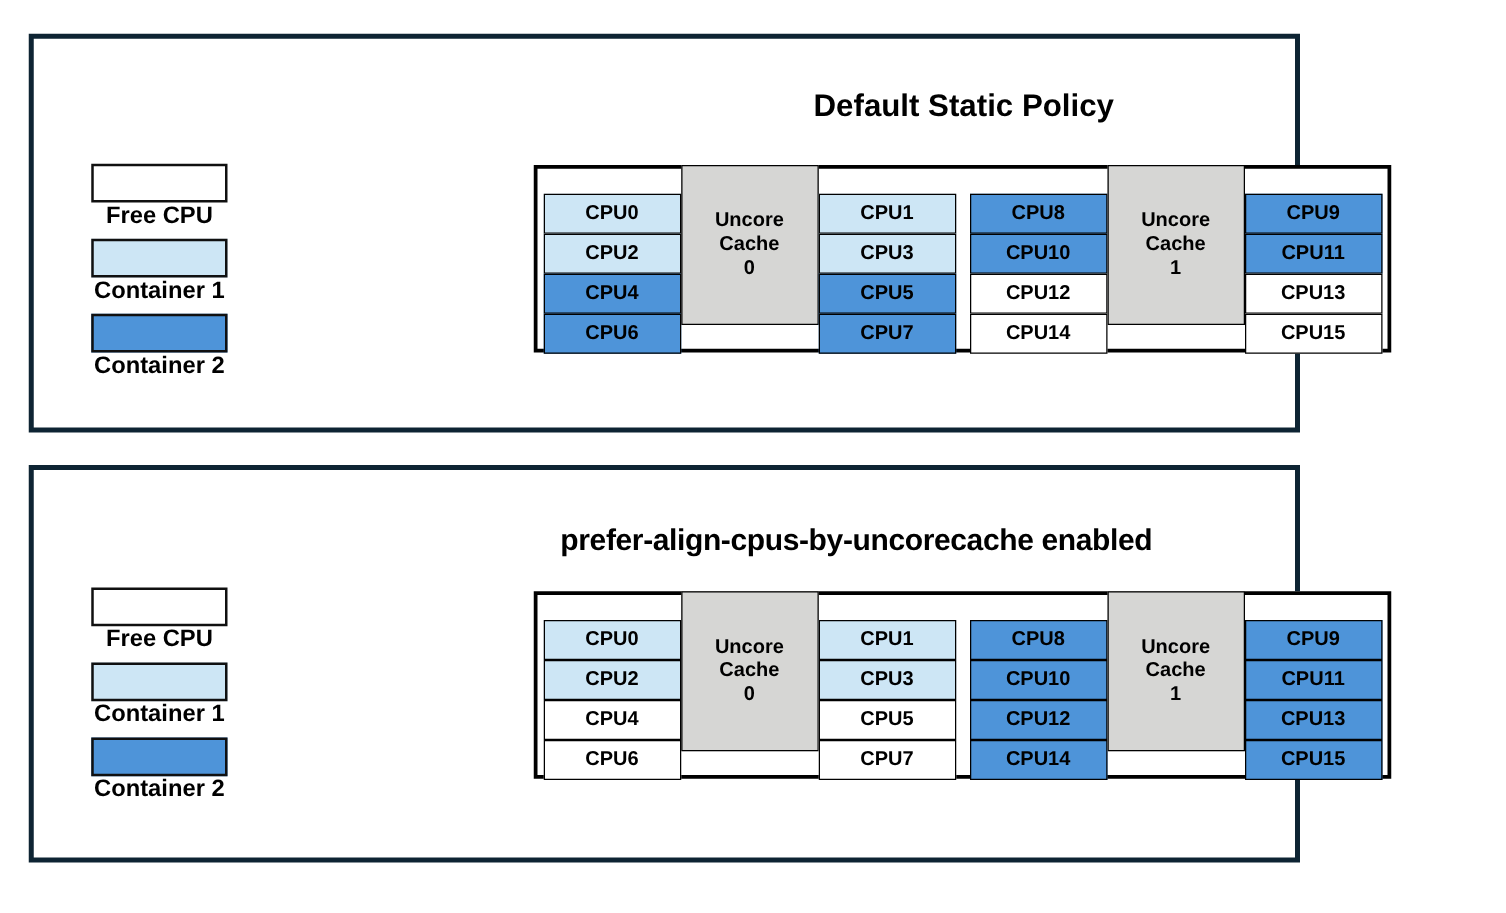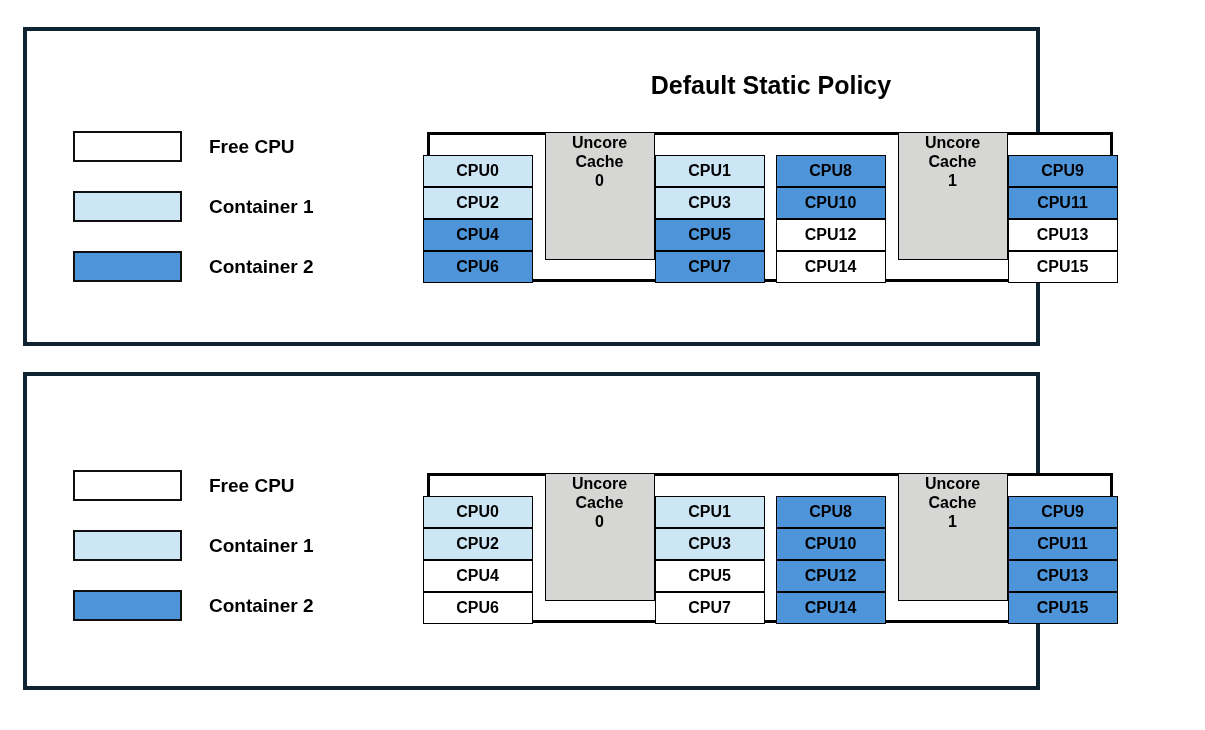--- a/index.html
+++ b/index.html
@@ -21,21 +21,21 @@
     position: absolute; transform: translateX(-50%);
     white-space: nowrap; font-weight: bold; font-size: 25px; line-height: 1;
     margin: 0;
   }
   #panel-0 .panel-title { left: 744px; top: 42px; }
   #panel-1 .panel-title { left: 658px; top: 45px; font-size: 24px; letter-spacing: -0.3px; }
 
   .legend { position: absolute; left: 46px; display: flex; flex-direction: column; gap: 29px; }
   #panel-0 .legend { top: 100px; }
   #panel-1 .legend { top: 94px; }
-  .legend-row { display: flex; align-items: center; gap: 27px; height: 31px; }
+  .legend-row { display: flex; align-items: center; height: 31px; flex-direction: column; }
   .swatch { width: 109px; height: 31px; border: 2px solid #101010; flex: none; }
   .legend-label { font-weight: bold; font-size: 19px; }
 
   .diagram {
     position: absolute; left: 400px; width: 686px; height: 150px;
     border: 3px solid #000; background: #fff;
     display: flex; align-items: center; justify-content: center; gap: 11px;
   }
   #panel-0 .diagram { top: 101px; }
   #panel-1 .diagram { top: 97px; }
@@ -43,22 +43,22 @@
   .cluster { display: flex; }
   .cpu-col { display: flex; flex-direction: column; width: 110px; margin-top: 23px; }
   .cpu-cell {
     height: 32px; border: 1.5px solid #000;
     display: flex; align-items: center; justify-content: center;
     font-weight: bold; font-size: 16px;
   }
   .uncore {
     width: 110px; height: 128px; border: 1.5px solid #000;
     background: var(--uncore, #D6D6D4);
-    display: flex; flex-direction: column; align-items: center; justify-content: flex-start;
-    font-weight: bold; font-size: 16px; line-height: 19px; text-align: center; margin-left: 12px;
+    display: flex; flex-direction: column; align-items: center; justify-content: center;
+    font-weight: bold; font-size: 16px; line-height: 19px; text-align: center;
   }
   .free       { background: var(--free, #ffffff); }
   .container1 { background: var(--container1, #CDE6F5); }
   .container2 { background: var(--container2, #4E94D9); }
 </style>
 </head>
 <body>
 
 <section class="panel" id="panel-0">
   <h2 class="panel-title">Default Static Policy</h2>
@@ -112,20 +112,21 @@
           <div class="cpu-cell container2">CPU9</div>
           <div class="cpu-cell container2">CPU11</div>
           <div class="cpu-cell free">CPU13</div>
           <div class="cpu-cell free">CPU15</div>
         </div>
       </div>
     </div>
 </section>
 
 <section class="panel" id="panel-1">
+  <h2 class="panel-title">prefer-align-cpus-by-uncorecache enabled</h2>
   <div class="legend">
       <div class="legend-row">
         <div class="swatch free"></div>
         <div class="legend-label">Free CPU</div>
       </div>
       <div class="legend-row">
         <div class="swatch container1"></div>
         <div class="legend-label">Container 1</div>
       </div>
       <div class="legend-row">

